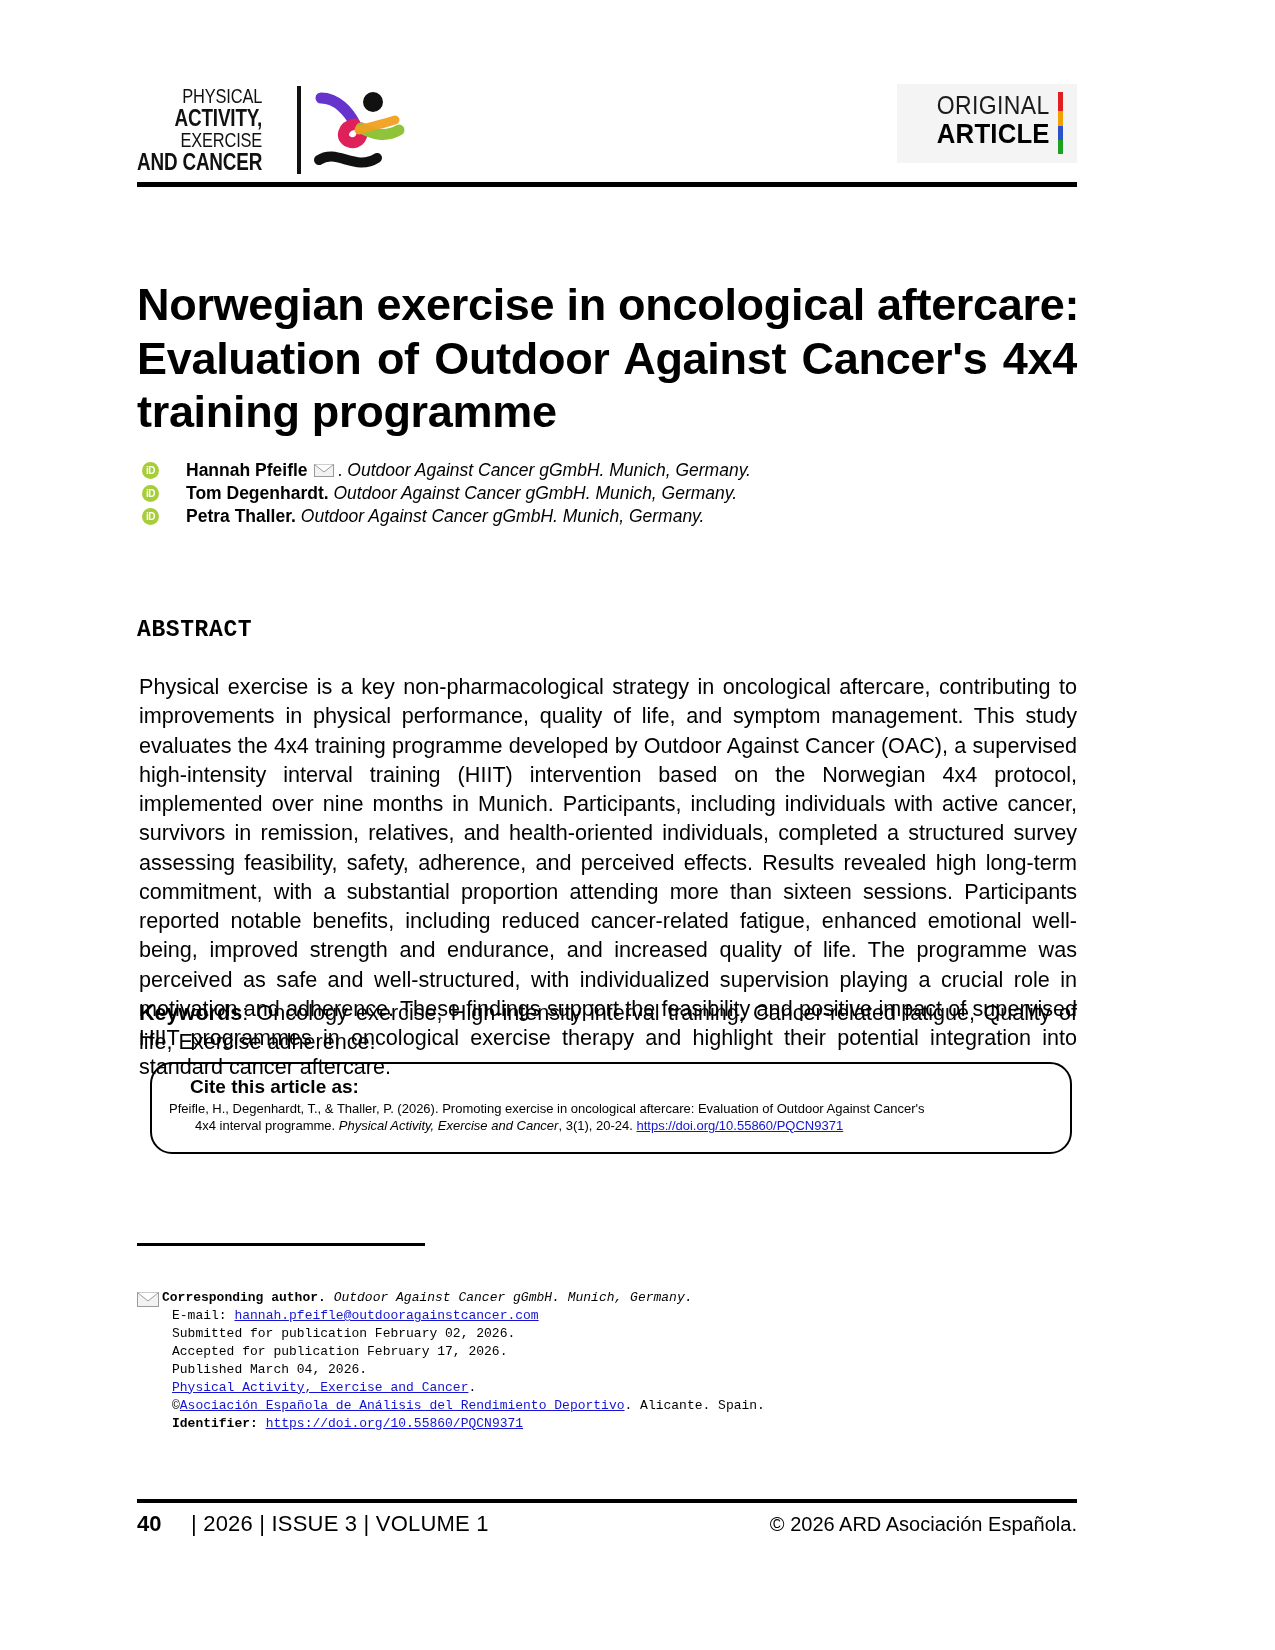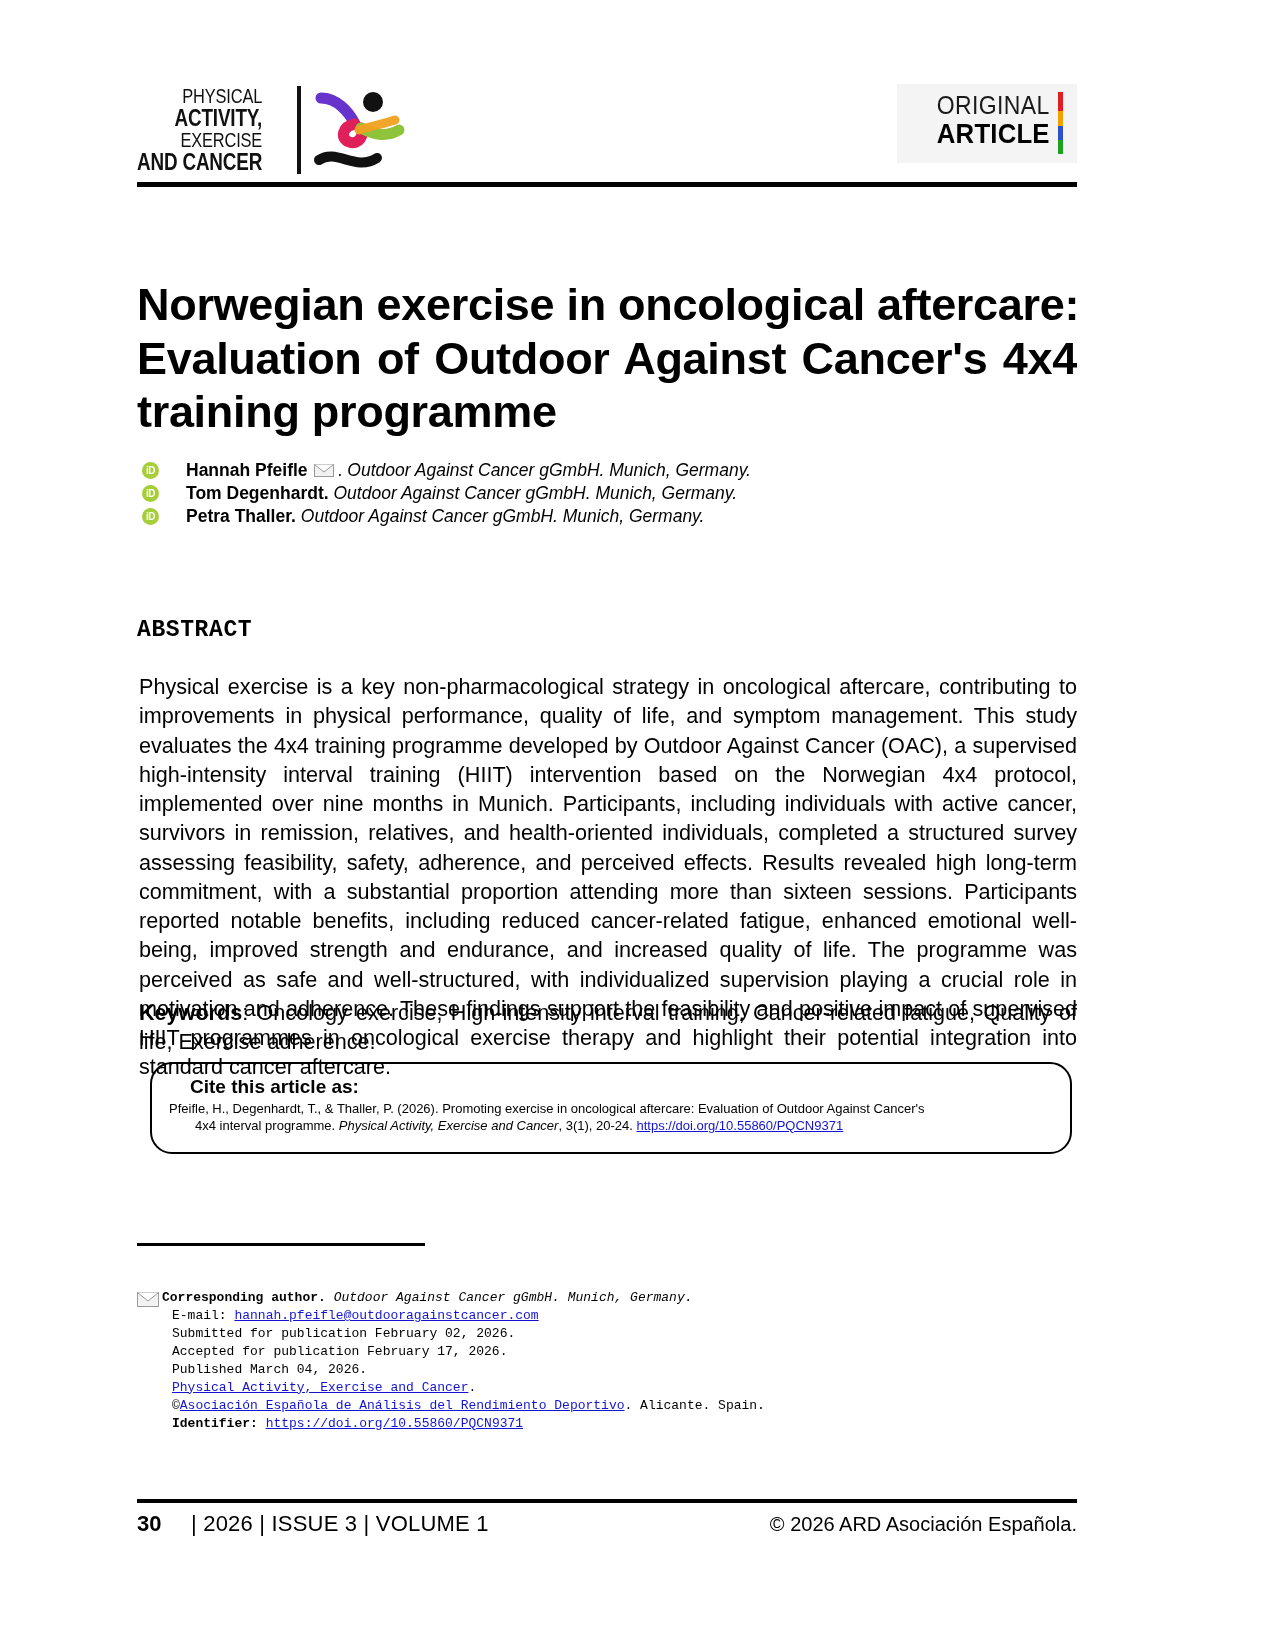--- a/index.html
+++ b/index.html
@@ -441,18 +441,18 @@
     <div class="fn-line"><a class="link" href="#">Physical Activity, Exercise and Cancer</a><span>.</span></div>
 
     <div class="fn-line"><span>©</span><a class="link" href="#">Asociación Española de Análisis del Rendimiento Deportivo</a><span>. Alicante. Spain.</span></div>
 
     <div class="fn-line"><b>Identifier:</b> <a class="link" href="#">https://doi.org/10.55860/PQCN9371</a></div>
 
   </div>
 
   <div class="footer-rule"></div>
   <div class="footer">
-    <span class="pagenum">30</span>
+    <span class="pagenum">40</span>
     <span class="issue">| 2026 | ISSUE 3 | VOLUME 1</span>
     <span class="copyright">© 2026 ARD Asociación Española.</span>
   </div>
 
 </div>
 
 </body></html>

